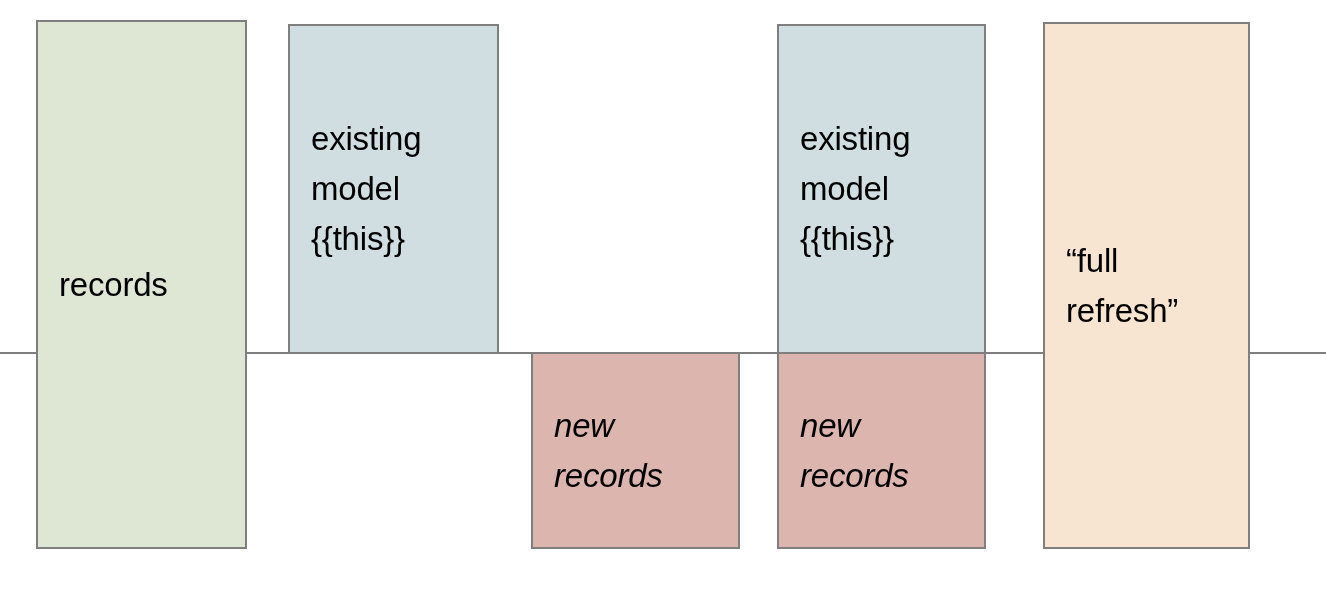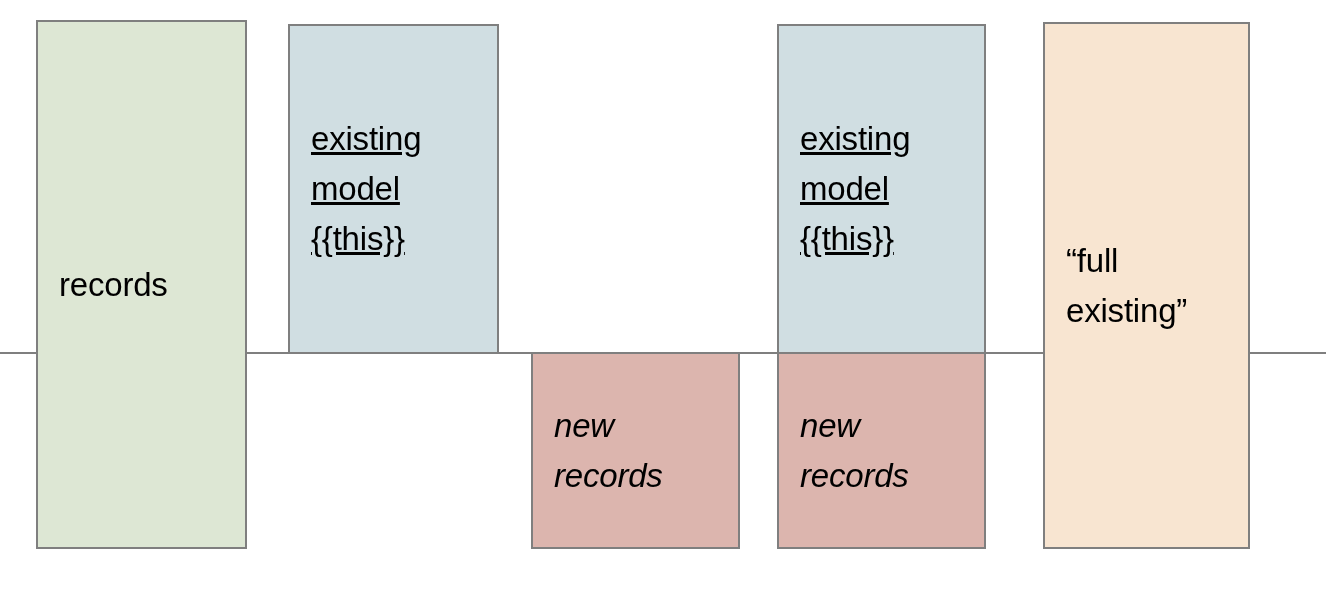--- a/index.html
+++ b/index.html
@@ -46,21 +46,21 @@
   
   #box-source        { left: 36px;   top: 20px;  width: 211px; height: 529px; background: #dde7d4; }
   #box-existing-1    { left: 288px;  top: 24px;  width: 211px; height: 330px; background: #d0dee2; }
   #box-new-1         { left: 531px;  top: 352px; width: 209px; height: 197px; background: #dcb5ae; }
   #box-existing-2    { left: 777px;  top: 24px;  width: 209px; height: 330px; background: #d0dee2; }
   #box-new-2         { left: 777px;  top: 352px; width: 209px; height: 197px; background: #dcb5ae; }
   #box-full-refresh  { left: 1043px; top: 22px;  width: 207px; height: 527px; background: #f8e5d1; }
 
   
   #box-existing-1 .box-label,
-  #box-existing-2 .box-label { align-self: center; text-decoration: underline; }
+  #box-existing-2 .box-label { align-self: center; }
   #box-source .box-label { align-self: center; }
   #box-full-refresh .box-label { align-self: center; }
   #box-new-1 .box-label,
   #box-new-2 .box-label { align-self: center; font-style: italic; }
 </style>
 </head>
 <body>
 
 <div id="canvas">
 
@@ -87,16 +87,16 @@
 {{this}}</span>
   </div>
 
   <div class="box" id="box-new-2">
     <span class="box-label">new
 records</span>
   </div>
 
   <div class="box" id="box-full-refresh">
     <span class="box-label">“full
-existing”</span>
+refresh”</span>
   </div>
 
 </div>
 
 </body></html>

